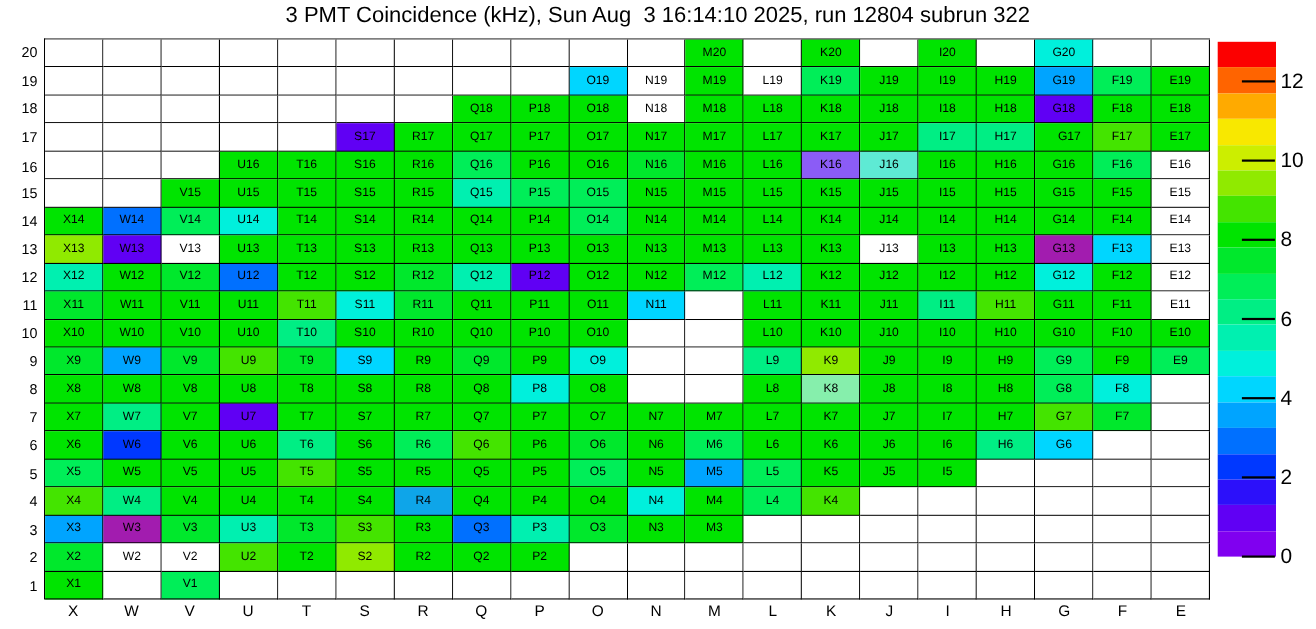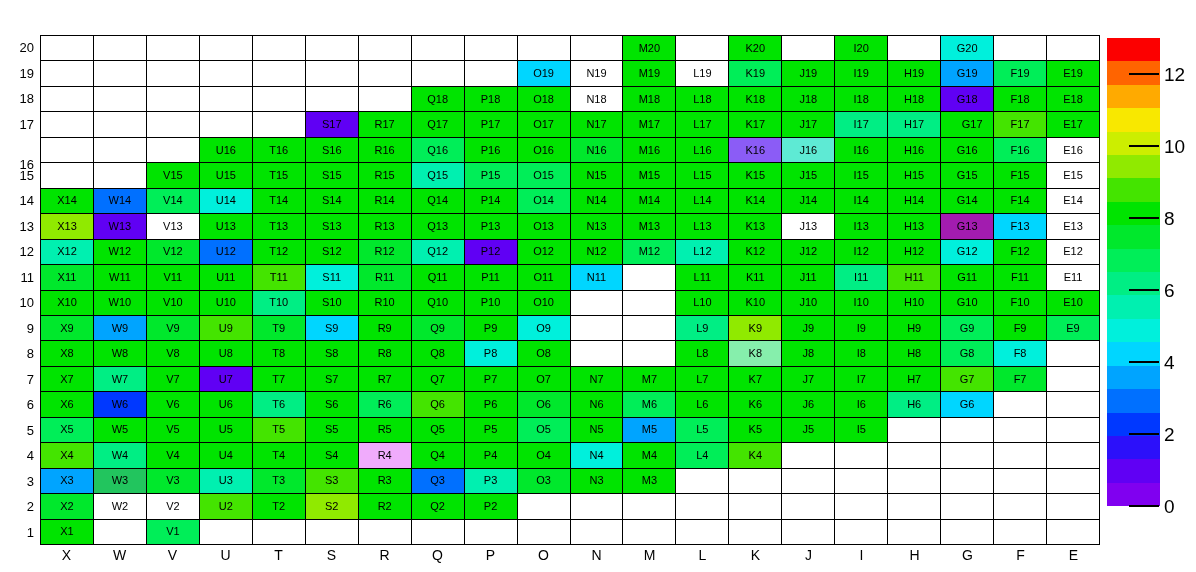--- a/index.html
+++ b/index.html
@@ -33,20 +33,21 @@
     display:flex;flex-direction:column;
   }
   .cb-band{flex:1 1 auto;}
   .cb-tickline{position:absolute;width:30px;height:2px;background:#000;left:1129px;}
   .cb-ticklabel{position:absolute;left:1164px;font-size:19px;line-height:19px;}
 </style>
 </head>
 <body>
 
 <div class="canvas">
+  <div class="title">3 PMT Coincidence (kHz), Sun Aug  3 16:14:10 2025, run 12804 subrun 322</div>
   <div class="grid">
       <div class="cell"></div>
       <div class="cell"></div>
       <div class="cell"></div>
       <div class="cell"></div>
       <div class="cell"></div>
       <div class="cell"></div>
       <div class="cell"></div>
       <div class="cell"></div>
       <div class="cell"></div>
@@ -360,36 +361,36 @@
       <div class="cell"></div>
       <div class="cell"></div>
       <div class="cell"></div>
       <div class="cell"></div>
       <div class="cell" style="background: rgb(68, 228, 0);">X4</div>
       <div class="cell" style="background: rgb(0, 238, 132);">W4</div>
       <div class="cell" style="background: rgb(0, 228, 0);">V4</div>
       <div class="cell" style="background: rgb(0, 228, 0);">U4</div>
       <div class="cell" style="background: rgb(0, 228, 0);">T4</div>
       <div class="cell" style="background: rgb(0, 228, 0);">S4</div>
-      <div class="cell" style="background: #f0abfc;">R4</div>
+      <div class="cell" style="background: #0ea5e9;">R4</div>
       <div class="cell" style="background: rgb(0, 228, 0);">Q4</div>
       <div class="cell" style="background: rgb(0, 228, 0);">P4</div>
       <div class="cell" style="background: rgb(0, 228, 0);">O4</div>
       <div class="cell" style="background: rgb(0, 240, 220);">N4</div>
       <div class="cell" style="background: rgb(0, 228, 0);">M4</div>
       <div class="cell" style="background: rgb(0, 238, 88);">L4</div>
       <div class="cell" style="background: rgb(68, 228, 0);">K4</div>
       <div class="cell"></div>
       <div class="cell"></div>
       <div class="cell"></div>
       <div class="cell"></div>
       <div class="cell"></div>
       <div class="cell"></div>
       <div class="cell" style="background: rgb(0, 164, 255);">X3</div>
-      <div class="cell" style="background: #22c55e;">W3</div>
+      <div class="cell" style="background: #a21caf;">W3</div>
       <div class="cell" style="background: rgb(0, 232, 44);">V3</div>
       <div class="cell" style="background: rgb(0, 240, 176);">U3</div>
       <div class="cell" style="background: rgb(0, 232, 44);">T3</div>
       <div class="cell" style="background: rgb(68, 228, 0);">S3</div>
       <div class="cell" style="background: rgb(0, 228, 0);">R3</div>
       <div class="cell" style="background: rgb(0, 112, 255);">Q3</div>
       <div class="cell" style="background: rgb(0, 240, 176);">P3</div>
       <div class="cell" style="background: rgb(0, 232, 44);">O3</div>
       <div class="cell" style="background: rgb(0, 228, 0);">N3</div>
       <div class="cell" style="background: rgb(0, 228, 0);">M3</div>
@@ -440,21 +441,21 @@
       <div class="cell"></div>
       <div class="cell"></div>
       <div class="cell"></div>
       <div class="cell"></div>
     </div>
   <div id="ylabels">
       <div class="ylabel" style="top: 35px;">20</div>
       <div class="ylabel" style="top: 60.5px;">19</div>
       <div class="ylabel" style="top: 86px;">18</div>
       <div class="ylabel" style="top: 111.5px;">17</div>
-      <div class="ylabel" style="top: 152px;">16</div>
+      <div class="ylabel" style="top: 139px;">16</div>
       <div class="ylabel" style="top: 162.5px;">15</div>
       <div class="ylabel" style="top: 188px;">14</div>
       <div class="ylabel" style="top: 213.5px;">13</div>
       <div class="ylabel" style="top: 239px;">12</div>
       <div class="ylabel" style="top: 264.5px;">11</div>
       <div class="ylabel" style="top: 290px;">10</div>
       <div class="ylabel" style="top: 315.5px;">9</div>
       <div class="ylabel" style="top: 341px;">8</div>
       <div class="ylabel" style="top: 366.5px;">7</div>
       <div class="ylabel" style="top: 392px;">6</div>

